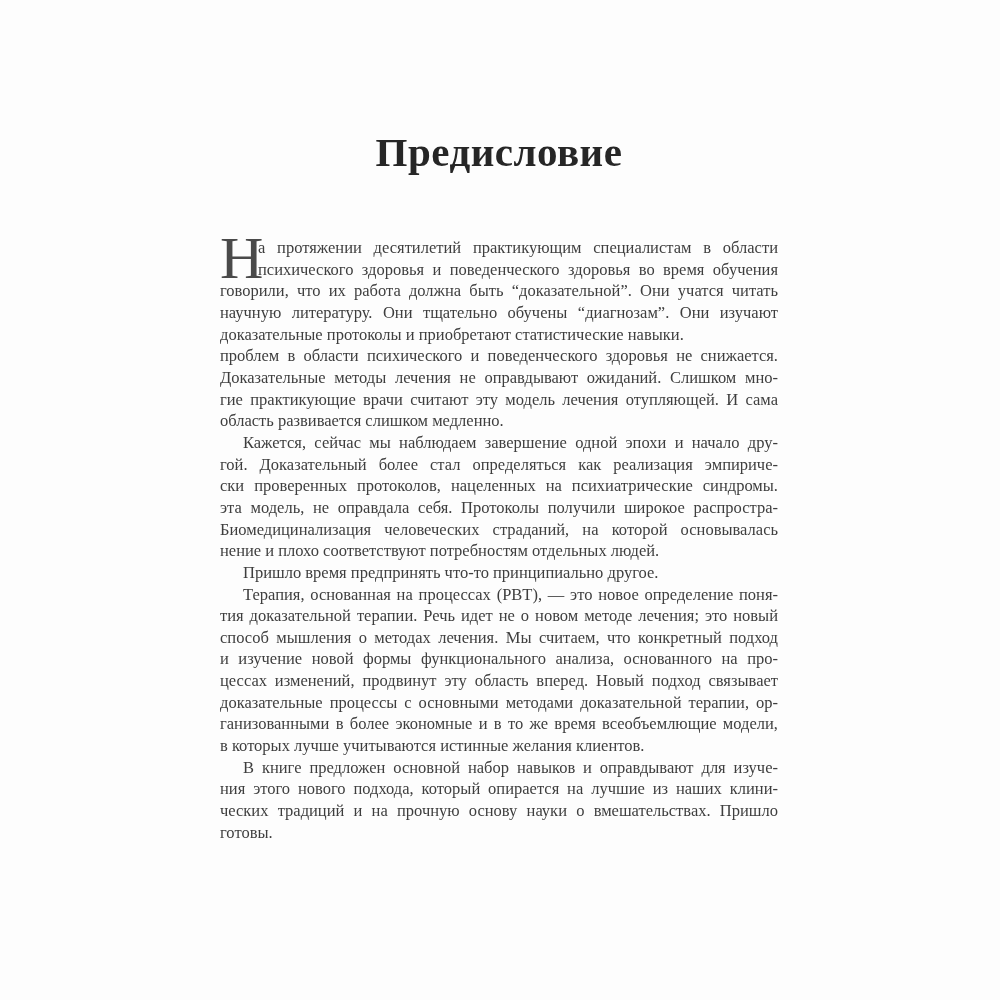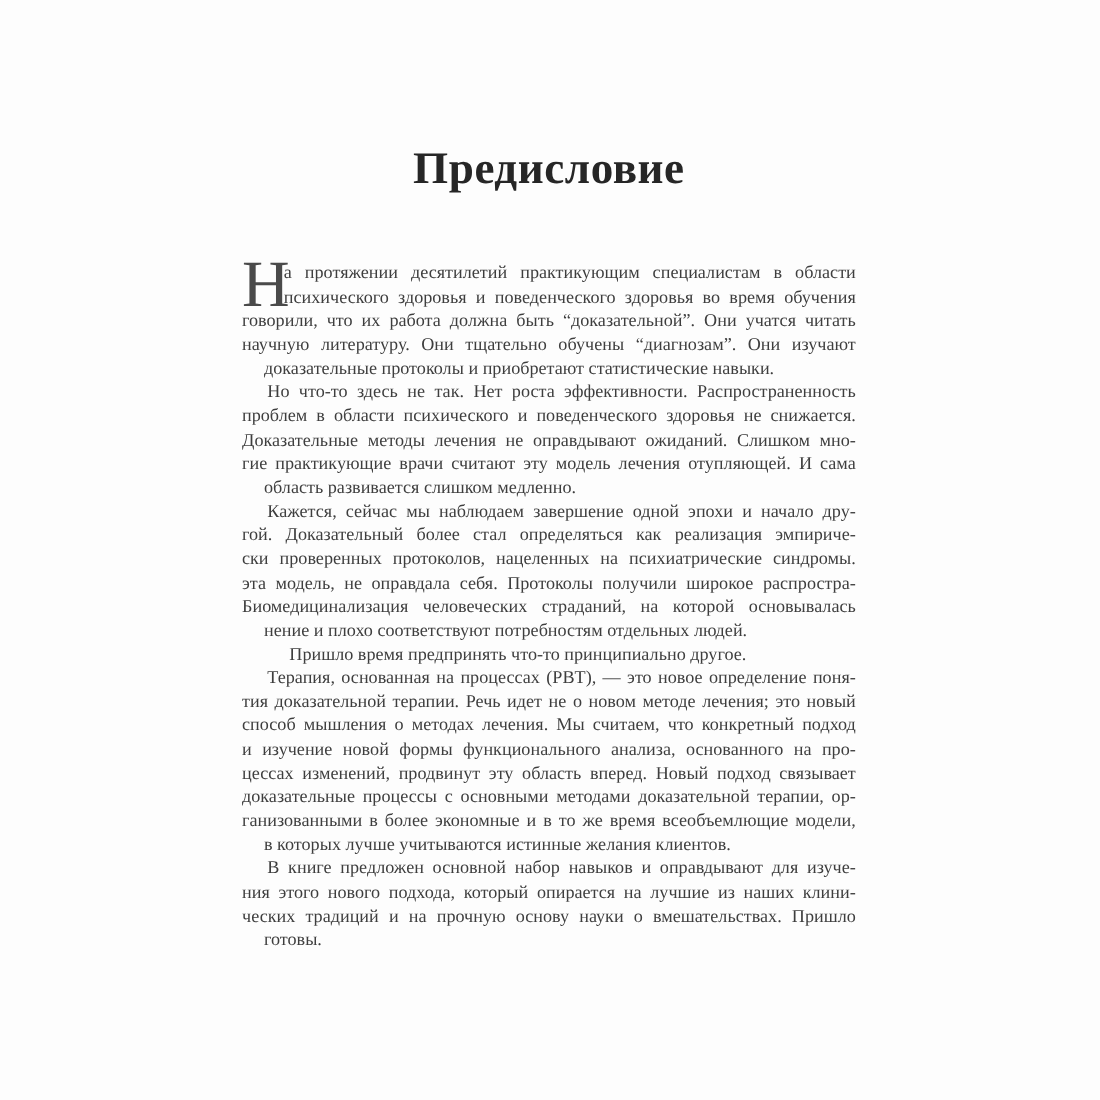--- a/index.html
+++ b/index.html
@@ -45,21 +45,20 @@
     margin: 0;
   }
   .line {
     line-height: 21.65px;
     white-space: nowrap;
     text-align: justify;
     text-align-last: justify;
   }
   .line.last {
     text-align-last: left;
-    margin-left: 20px;
   }
   .line.indent {
     padding-left: 23px;
   }
   .line.cap-indent {
     padding-left: 38px;
   }
   .drop-cap {
     position: absolute;
     left: 0;
@@ -77,21 +76,20 @@
   <div class="text-block">
       <div class="paragraph">
         <span class="drop-cap">Н</span>
         <div class="line cap-indent">а протяжении десятилетий практикующим специалистам в области</div>
         <div class="line cap-indent">психического здоровья и поведенческого здоровья во время обучения</div>
         <div class="line">говорили, что их работа должна быть “доказательной”. Они учатся читать</div>
         <div class="line">научную литературу. Они тщательно обучены “диагнозам”. Они изучают</div>
         <div class="line last">доказательные протоколы и приобретают статистические навыки.</div>
       </div>
       <div class="paragraph">
-        <div class="line indent">Но что-то здесь не так. Нет роста эффективности. Распространенность</div>
         <div class="line">проблем в области психического и поведенческого здоровья не снижается.</div>
         <div class="line">Доказательные методы лечения не оправдывают ожиданий. Слишком мно-</div>
         <div class="line">гие практикующие врачи считают эту модель лечения отупляющей. И сама</div>
         <div class="line last">область развивается слишком медленно.</div>
       </div>
       <div class="paragraph">
         <div class="line indent">Кажется, сейчас мы наблюдаем завершение одной эпохи и начало дру-</div>
         <div class="line">гой. Доказательный более стал определяться как реализация эмпириче-</div>
         <div class="line">ски проверенных протоколов, нацеленных на психиатрические синдромы.</div>
         <div class="line">эта модель, не оправдала себя. Протоколы получили широкое распростра-</div>

